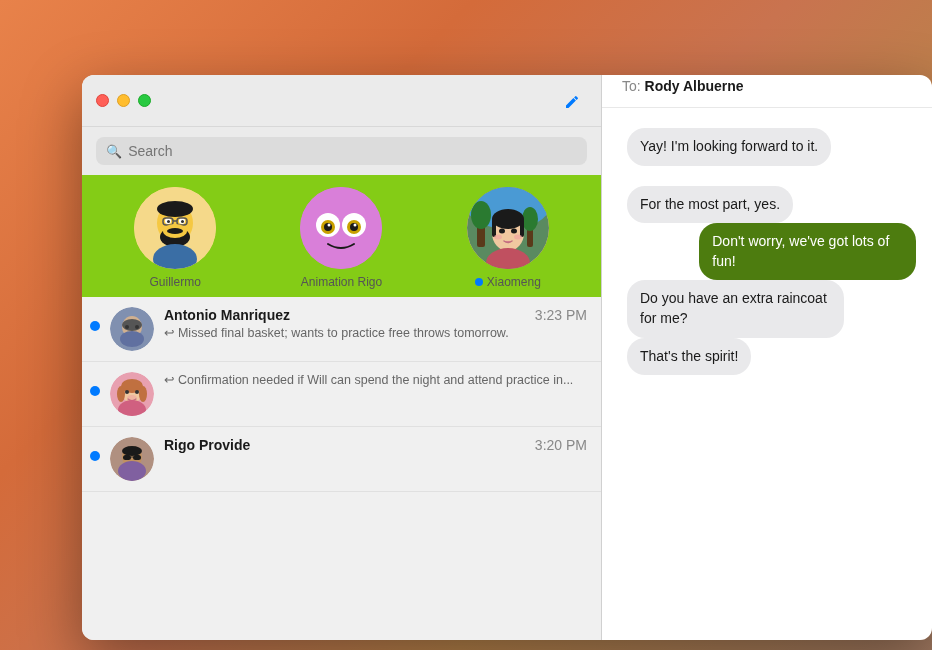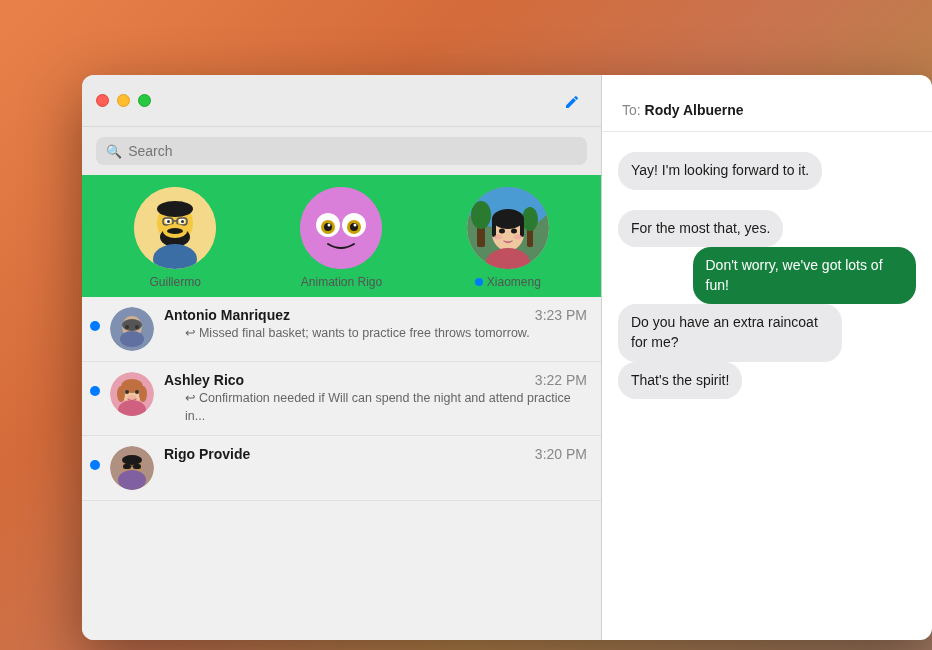--- a/index.html
+++ b/index.html
@@ -100,21 +100,21 @@
       color: #0369a1;
       width: 100%;
     }
 
     
     .pinned-row {
       display: flex;
       flex-direction: row;
       justify-content: space-around;
       padding: 12px 10px 8px;
-      background: #22c55e;
+      background: #84cc16;
     }
 
     .pinned-contact {
       display: flex;
       flex-direction: column;
       align-items: center;
       gap: 6px;
       width: 120px;
     }
 
@@ -218,66 +218,66 @@
     }
 
     .conv-preview {
       font-size: 12.5px;
       color: #666;
       line-height: 1.4;
       display: -webkit-box;
       -webkit-line-clamp: 2;
       -webkit-box-orient: vertical;
       overflow: hidden;
-      margin-left: 21px;
     }
 
     
     .right-panel {
       flex: 1;
       background: #ffffff;
       display: flex;
       flex-direction: column;
     }
 
     .right-header {
-      padding: 26px 20px 12px;
+      padding: 2px 20px 12px;
       border-bottom: 1px solid #e8e8e8;
     }
 
     .to-line {
       font-size: 14px;
       color: #888;
     }
 
     .messages-area {
       flex: 1;
       padding: 20px 16px;
       display: flex;
       flex-direction: column;
       gap: 0;
       overflow-y: auto;
+      margin-left: 9px;
     }
 
     .msg-bubble {
       max-width: 75%;
       padding: 9px 13px;
       border-radius: 18px;
       font-size: 14px;
       line-height: 1.4;
     }
 
     .msg-received {
       background: #e9e9eb;
       color: #1a1a1a;
       align-self: flex-start;
     }
 
     .msg-sent {
-      background: #15803d;
+      background: #4d7c0f;
       color: #ffffff;
       align-self: flex-end;
     }
   </style>
 </head>
 <body>
 
 <div class="window">
 
   <div class="left-panel">
@@ -428,24 +428,20 @@
             <ellipse cx="11" cy="22" rx="4" ry="8" fill="#c07040"></ellipse>
             <ellipse cx="33" cy="22" rx="4" ry="8" fill="#c07040"></ellipse>
             <circle cx="17" cy="20" r="2" fill="#333"></circle>
             <circle cx="27" cy="20" r="2" fill="#333"></circle>
             <ellipse cx="22" cy="26" rx="5" ry="3" fill="#f0a0a0" opacity="0.5"></ellipse>
             <path d="M18 27 Q22 30 26 27" stroke="#c07080" stroke-width="1.2" fill="none" stroke-linecap="round"></path>
             <ellipse cx="22" cy="38" rx="14" ry="10" fill="#d06080"></ellipse>
           </svg>
         </div>
         <div class="conv-info">
-          <div class="conv-header">
-            <span class="conv-name">Ashley Rico</span>
-            <span class="conv-time">3:22 PM</span>
-          </div>
           <div class="conv-preview">
             <span>↩ </span><span>Confirmation needed if Will can spend the night and attend practice in...</span>
           </div>
         </div>
       </div>
 
       <div class="conv-item">
         <div class="conv-unread-dot"></div>
         <div class="conv-avatar">
           <svg width="44" height="44" viewBox="0 0 44 44">
@@ -477,21 +473,21 @@
       <span class="to-line"><span style="color: rgb(136, 136, 136); font-weight: 400;">To:  </span><span style="color: rgb(26, 26, 26); font-weight: 600;">Rody Albuerne</span></span>
       
     </div>
 
     <div class="messages-area">
 
       <div class="msg-bubble msg-received">Yay! I'm looking forward to it.</div>
 
       <div style="height: 20px;"></div>
 
-      <div class="msg-bubble msg-received">For the most that, yes.</div>
+      <div class="msg-bubble msg-received">For the most part, yes.</div>
       <div class="msg-bubble msg-sent">Don't worry, we've got lots of fun!</div>
       <div class="msg-bubble msg-received">Do you have an extra raincoat for me?</div>
       <div class="msg-bubble msg-received">That's the spirit!</div>
 
     </div>
   </div>
 
 </div>
 
 </body></html>

